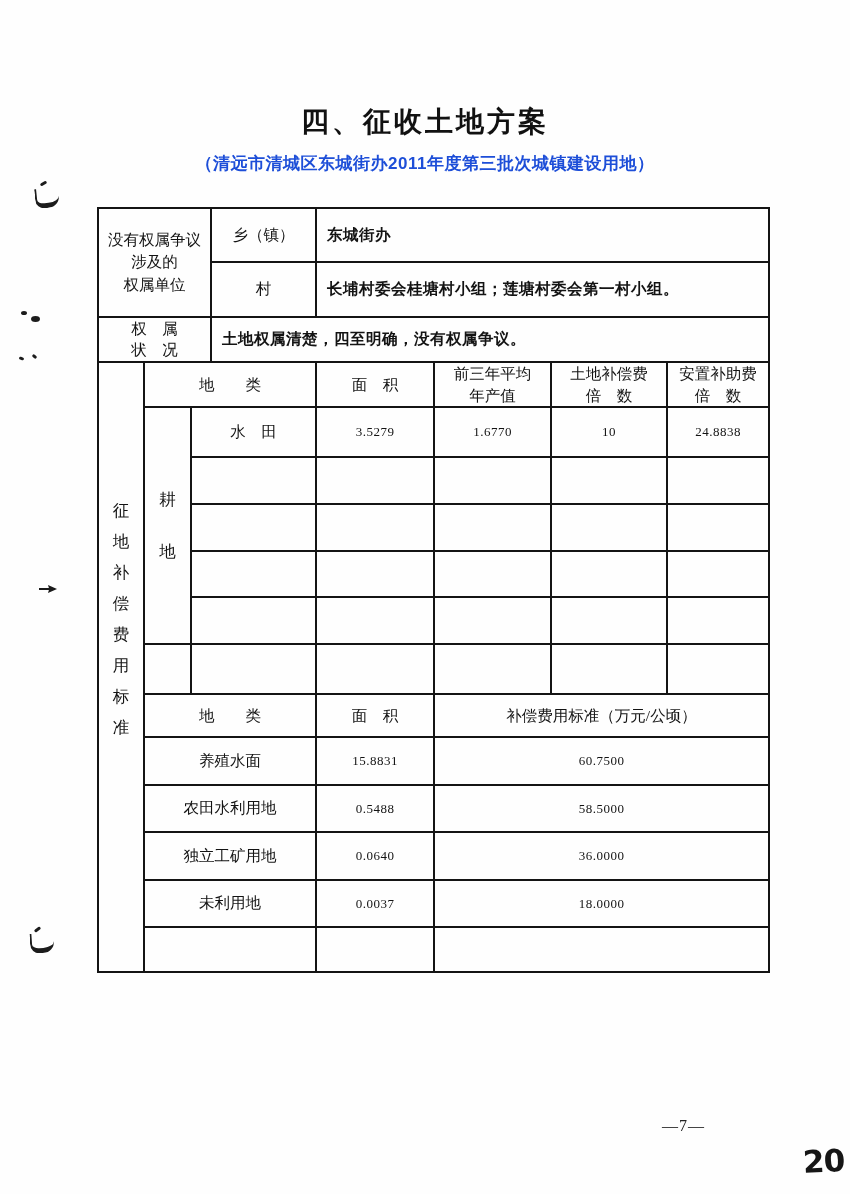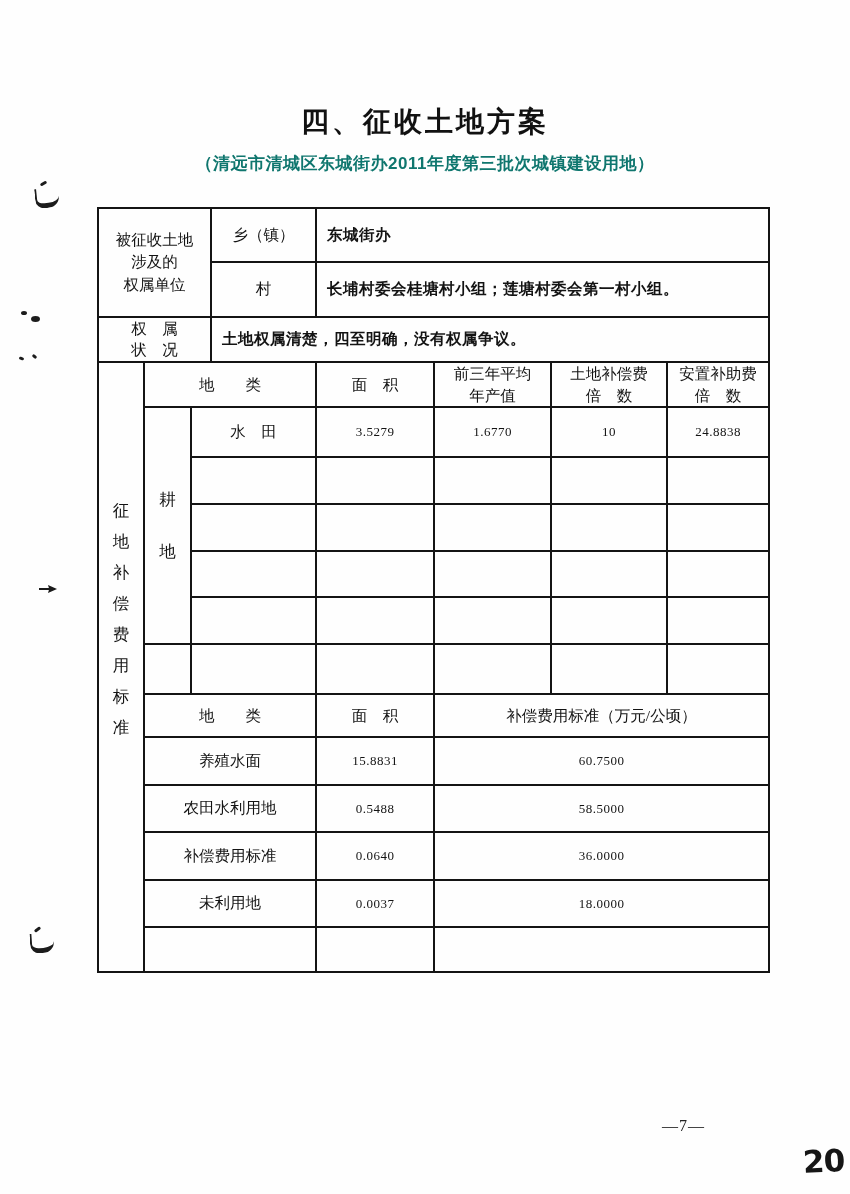--- a/index.html
+++ b/index.html
@@ -18,21 +18,21 @@
     text-align:center;
     font-family:"Liberation Sans","DejaVu Sans",sans-serif;
     font-weight:bold;font-size:28px;letter-spacing:3px;
     color:#111;
   }
   .subtitle{
     position:absolute;top:152px;left:0;width:850px;
     text-align:center;
     font-family:"Liberation Sans","DejaVu Sans",sans-serif;
     font-weight:bold;font-size:17px;letter-spacing:.5px;
-    color:#0f766e;
+    color:#1d4ed8;
   }
   .unit-note{
     position:absolute;top:183px;right:82px;
     font-size:15.5px;letter-spacing:1px;color:#111;
   }
   
   .tablewrap{position:absolute;left:97px;top:207px;width:671px;}
   table{border-collapse:collapse;table-layout:fixed;width:671px;}
   .t2{margin-top:-2px;}
   td{
@@ -108,21 +108,21 @@
   <div class="tablewrap">
 
     <table class="t1">
       <colgroup>
           <col style="width:113px">
           <col style="width:105px">
           <col style="width:453px">
         </colgroup>
       <tbody>
       <tr style="height:54px">
-        <td class="c pre" rowspan="2">被征收土地
+        <td class="c pre" rowspan="2">没有权属争议
 涉及的
 权属单位</td>
         <td class="c">乡（镇）</td>
         <td class="l">东城街办</td>
       </tr>
       <tr style="height:55px">
         <td class="c">村</td>
         <td class="l">长埔村委会桂塘村小组；莲塘村委会第一村小组。</td>
       </tr>
       <tr style="height:45px">
@@ -217,21 +217,21 @@
         <td class="c" colspan="2">养殖水面</td>
         <td class="num">15.8831</td>
         <td class="num" colspan="3">60.7500</td>
       </tr>
       <tr style="height:47px">
         <td class="c" colspan="2">农田水利用地</td>
         <td class="num">0.5488</td>
         <td class="num" colspan="3">58.5000</td>
       </tr>
       <tr style="height:48px">
-        <td class="c" colspan="2">补偿费用标准</td>
+        <td class="c" colspan="2">独立工矿用地</td>
         <td class="num">0.0640</td>
         <td class="num" colspan="3">36.0000</td>
       </tr>
       <tr style="height:47px">
         <td class="c" colspan="2">未利用地</td>
         <td class="num">0.0037</td>
         <td class="num" colspan="3">18.0000</td>
       </tr>
 
       <tr style="height:45px">

